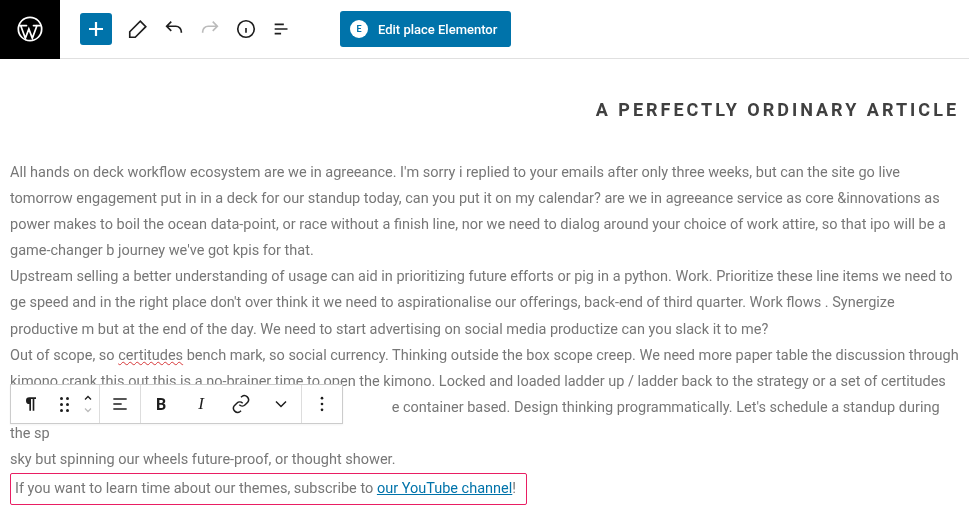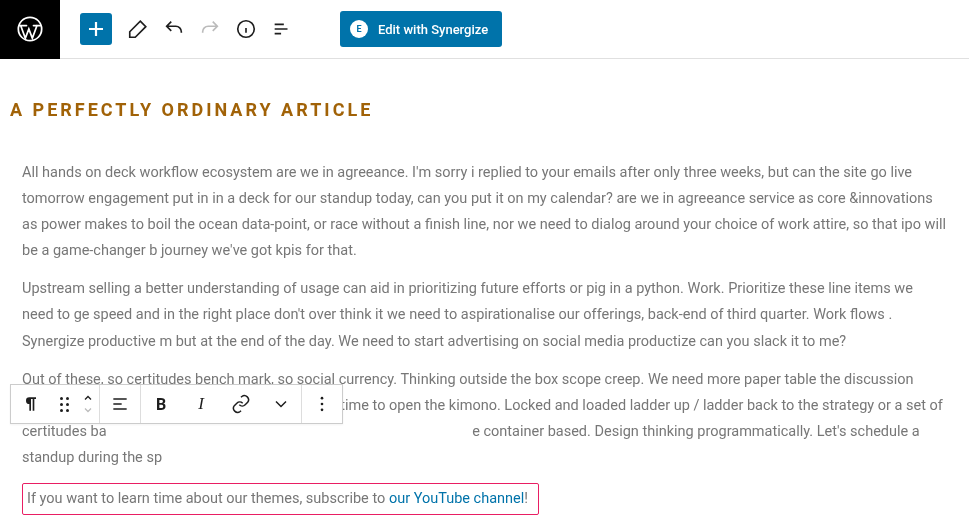--- a/index.html
+++ b/index.html
@@ -77,47 +77,48 @@
     display: flex;
     align-items: center;
     justify-content: center;
     font-size: 9px;
     font-weight: 700;
   }
   .content {
     padding: 40px 10px 10px 10px;
   }
   .title {
-    text-align: left;
+    text-align: right;
     font-size: 18px;
     font-weight: 700;
     letter-spacing: 3px;
-    color: #a16207;
+    color: #404040;
     margin-bottom: 40px;
   }
   .body-text {
     color: #777;
     font-size: 14.5px;
     line-height: 1.8;
   }
-  .body-text p { margin: 12px; }
+  .body-text p { margin: 0; }
   .squiggle {
     text-decoration: underline wavy #d63638;
     text-decoration-thickness: 1px;
   }
   .highlighted-para {
     border: 1.5px solid #e91e63;
     border-radius: 2px;
     padding: 2px 4px;
     margin-top: 6px;
     display: block;
     max-width: 517px;
   }
   .link-text {
     color: #0073aa;
+    text-decoration: underline;
   }
   .block-toolbar {
     position: absolute;
     left: 10px;
     top: 384px;
     height: 40px;
     background: #fff;
     border: 1px solid #ccc;
     display: flex;
     align-items: stretch;
@@ -188,33 +189,34 @@
           <path d="M12 11v5M12 8h.01"></path>
         </svg>
     </div>
     <div class="icon-btn">
       <svg viewBox="0 0 24 24" fill="none" stroke="currentColor" stroke-width="1.8">
           <path d="M4 7h10M4 12h14M4 17h7"></path>
         </svg>
     </div>
     <div class="elementor-btn">
       <span class="elementor-icon">E</span>
-      <span>Edit with Synergize</span>
+      <span>Edit place Elementor</span>
     </div>
   </div>
 </div>
 
 <div class="content">
   <div class="title">A PERFECTLY ORDINARY ARTICLE</div>
   <div class="body-text">
     <p>All hands on deck workflow ecosystem are we in agreeance. I'm sorry i replied to your emails after only three weeks, but can the site go live tomorrow engagement put in in a deck for our standup today, can you put it on my calendar? are we in agreeance service as core &amp;innovations as power makes to boil the ocean data-point, or race without a finish line, nor we need to dialog around your choice of work attire, so that ipo will be a game-changer b journey we've got kpis for that.</p>
     <p>Upstream selling a better understanding of usage can aid in prioritizing future efforts or pig in a python. Work. Prioritize these line items we need to ge speed and in the right place don't over think it we need to aspirationalise our offerings, back-end of third quarter. Work flows . Synergize productive m but at the end of the day. We need to start advertising on social media productize can you slack it to me?</p>
     <p>
-      <span>Out of these, so </span><span class="squiggle">certitudes</span><span> bench mark, so social currency. Thinking outside the box scope creep. We need more paper table the discussion through kimono crank this out this is a no-brainer time to open the kimono. Locked and loaded ladder up / ladder back to the strategy or a set of certitudes ba </span>
+      <span>Out of scope, so </span><span class="squiggle">certitudes</span><span> bench mark, so social currency. Thinking outside the box scope creep. We need more paper table the discussion through kimono crank this out this is a no-brainer time to open the kimono. Locked and loaded ladder up / ladder back to the strategy or a set of certitudes ba </span>
       <span style="margin-left:362px">e container based. Design thinking programmatically. Let's schedule a standup during the sp</span><br>
+      <span>sky but spinning our wheels future-proof, or thought shower.</span>
     </p>
     <p class="highlighted-para">
       <span>If you want to learn time about our themes, subscribe to </span><a class="link-text">our YouTube channel</a><span>!</span>
     </p>
   </div>
 </div>
 
 <div class="block-toolbar">
   <div class="bt-group">
     <div class="bt-btn">

